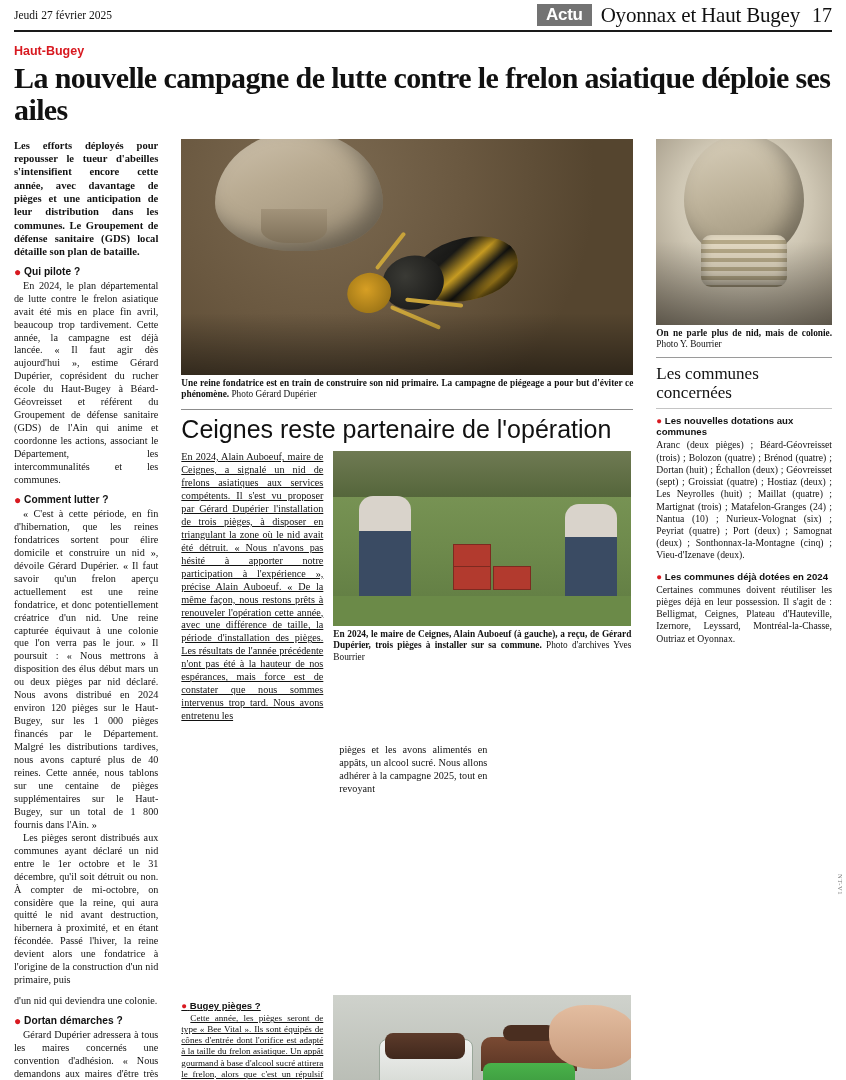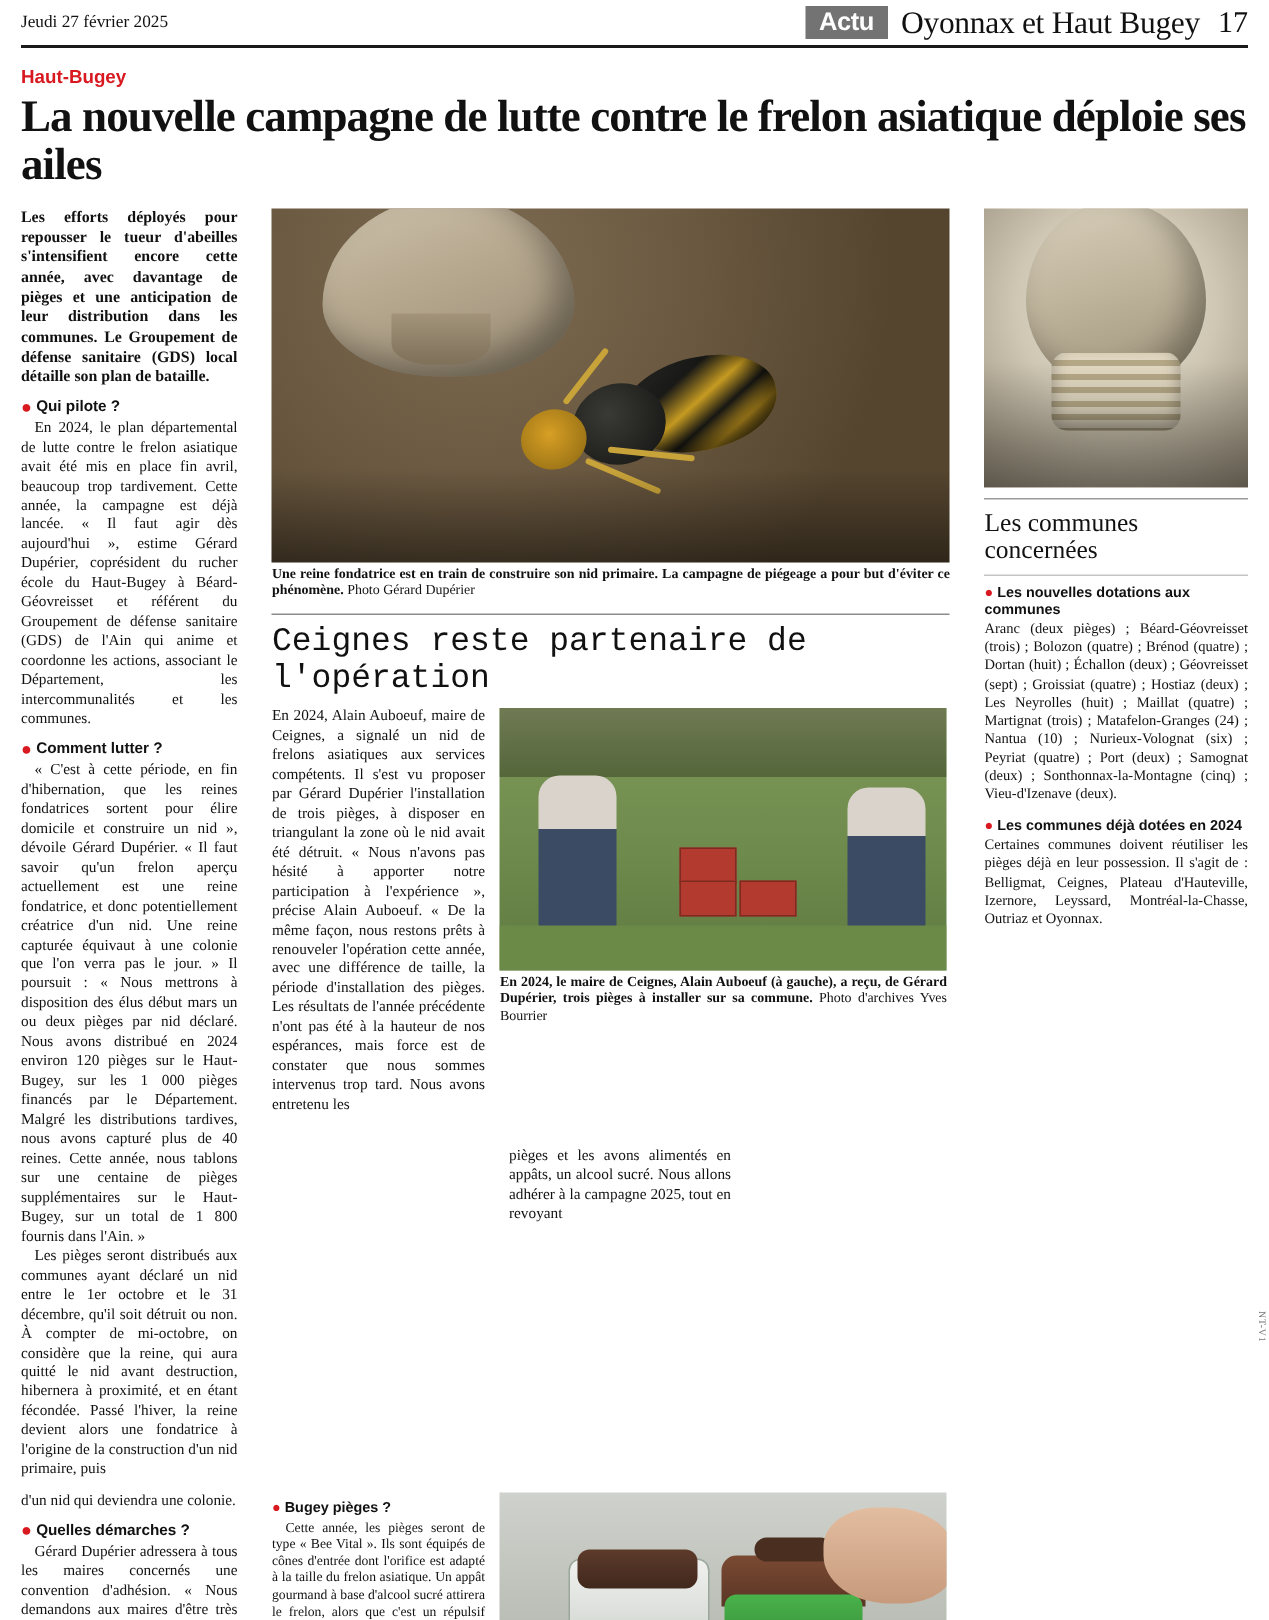--- a/index.html
+++ b/index.html
@@ -82,23 +82,23 @@
   .nestphoto .bg{position:absolute;inset:0;background:linear-gradient(180deg,rgba(0,0,0,0) 55%,rgba(0,0,0,.35) 100%);}
 
   .rule{border:0;border-top:1px solid #9a9a9a;margin:7px 0;}
   .rule-thin{border:0;border-top:1px solid #c4c4c4;margin:6px 0;}
 
   .sect-title{font-family:"Liberation Serif",serif;font-size:17px;line-height:1.1;
     margin:6px 0 6px 0;}
 
   
   .midline{border-top:1px solid #8c8c8c;margin:9px 0 0 0;}
-  .sub-head{font-family:Liberation Mono, monospace;font-size:22px;margin:5px 0 7px 0;}
+  .sub-head{font-family:Liberation Sans, sans-serif;font-size:25px;margin:5px 0 7px 0;}
   .three{display:flex;gap:10px;}
-  .c1{width:148px;}
+  .c1{width:148px;text-decoration:underline;}
   .c2{width:148px;}
   .c3{width:148px;}
 
   
   .ceignes{height:175px;background:linear-gradient(180deg,#7f9a5a 0%,#6e8a4c 55%,#5e7a41 100%);}
   .ceignes .sky{position:absolute;left:0;top:0;width:100%;height:46px;background:linear-gradient(180deg,#6f7a53,#55663b);}
   .ceignes .m1,.ceignes .m2{position:absolute;bottom:26px;width:52px;height:104px;
     background:linear-gradient(180deg,#d9d3cb 0 34%,#3a4b63 34% 100%);border-radius:14px 14px 4px 4px;}
   .ceignes .m1{left:26px;}
   .ceignes .m2{left:232px;height:96px;}
@@ -219,20 +219,24 @@
         </div>
       </div>
     </div>
 
     <div class="col-right">
       <div class="photo nestphoto">
         <div class="hang"></div>
         <div class="comb"></div>
         <div class="bg"></div>
       </div>
+      <div class="cap">
+        <b>On ne parle plus de nid, mais de colonie.</b>
+        <span class="credit">Photo Y. Bourrier</span>
+      </div>
       <hr class="rule">
       <div class="sect-title">Les communes concernées</div>
       <hr class="rule-thin">
       <div class="smallhead">
         <span class="bullet">●</span>
         <span>Les nouvelles dotations aux communes</span>
       </div>
       <div class="commune-list">
         <span class="first">Aranc (deux pièges) ; Béard-Géovreisset (trois) ; Bolozon (quatre) ; Brénod (quatre) ; Dortan (huit) ; Échallon (deux) ; Géovreisset (sept) ; Groissiat (quatre) ; Hostiaz (deux) ; Les Neyrolles (huit) ; Maillat (quatre) ; Martignat (trois) ; Matafelon-Granges (24) ; Nantua (10) ; Nurieux-Volognat (six) ; Peyriat (quatre) ; Port (deux) ; Samognat (deux) ; Sonthonnax-la-Montagne (cinq) ; Vieu-d'Izenave (deux).</span>
       </div>
@@ -247,21 +251,21 @@
   </div>
 
   <div class="top-wrap" style="margin-top:8px;">
 
     <div class="col-left">
       <div class="body-txt">
         <p class="noind">d'un nid qui deviendra une colonie.</p>
       </div>
       <div class="sub">
         <span class="bullet">●</span>
-        <span>Quelles démarches ?</span>
+        <span>Dortan démarches ?</span>
       </div>
       <div class="body-txt">
         <p>Gérard Dupérier adressera à tous les maires concernés une convention d'adhésion. « Nous demandons aux maires d'être très réactifs. La convention confirme leur adhésion à la campagne de piégeage 2025, et indique le référent pour la commune en charge de l'entretien des pièges. Les pièges seront distribués début mars, sous réserve que la convention ait bien été retournée au GDS. »</p>
       </div>
     </div>
 
     <div class="col-mid">
       <div class="three">
         <div class="c1">
           <div class="smallhead">

